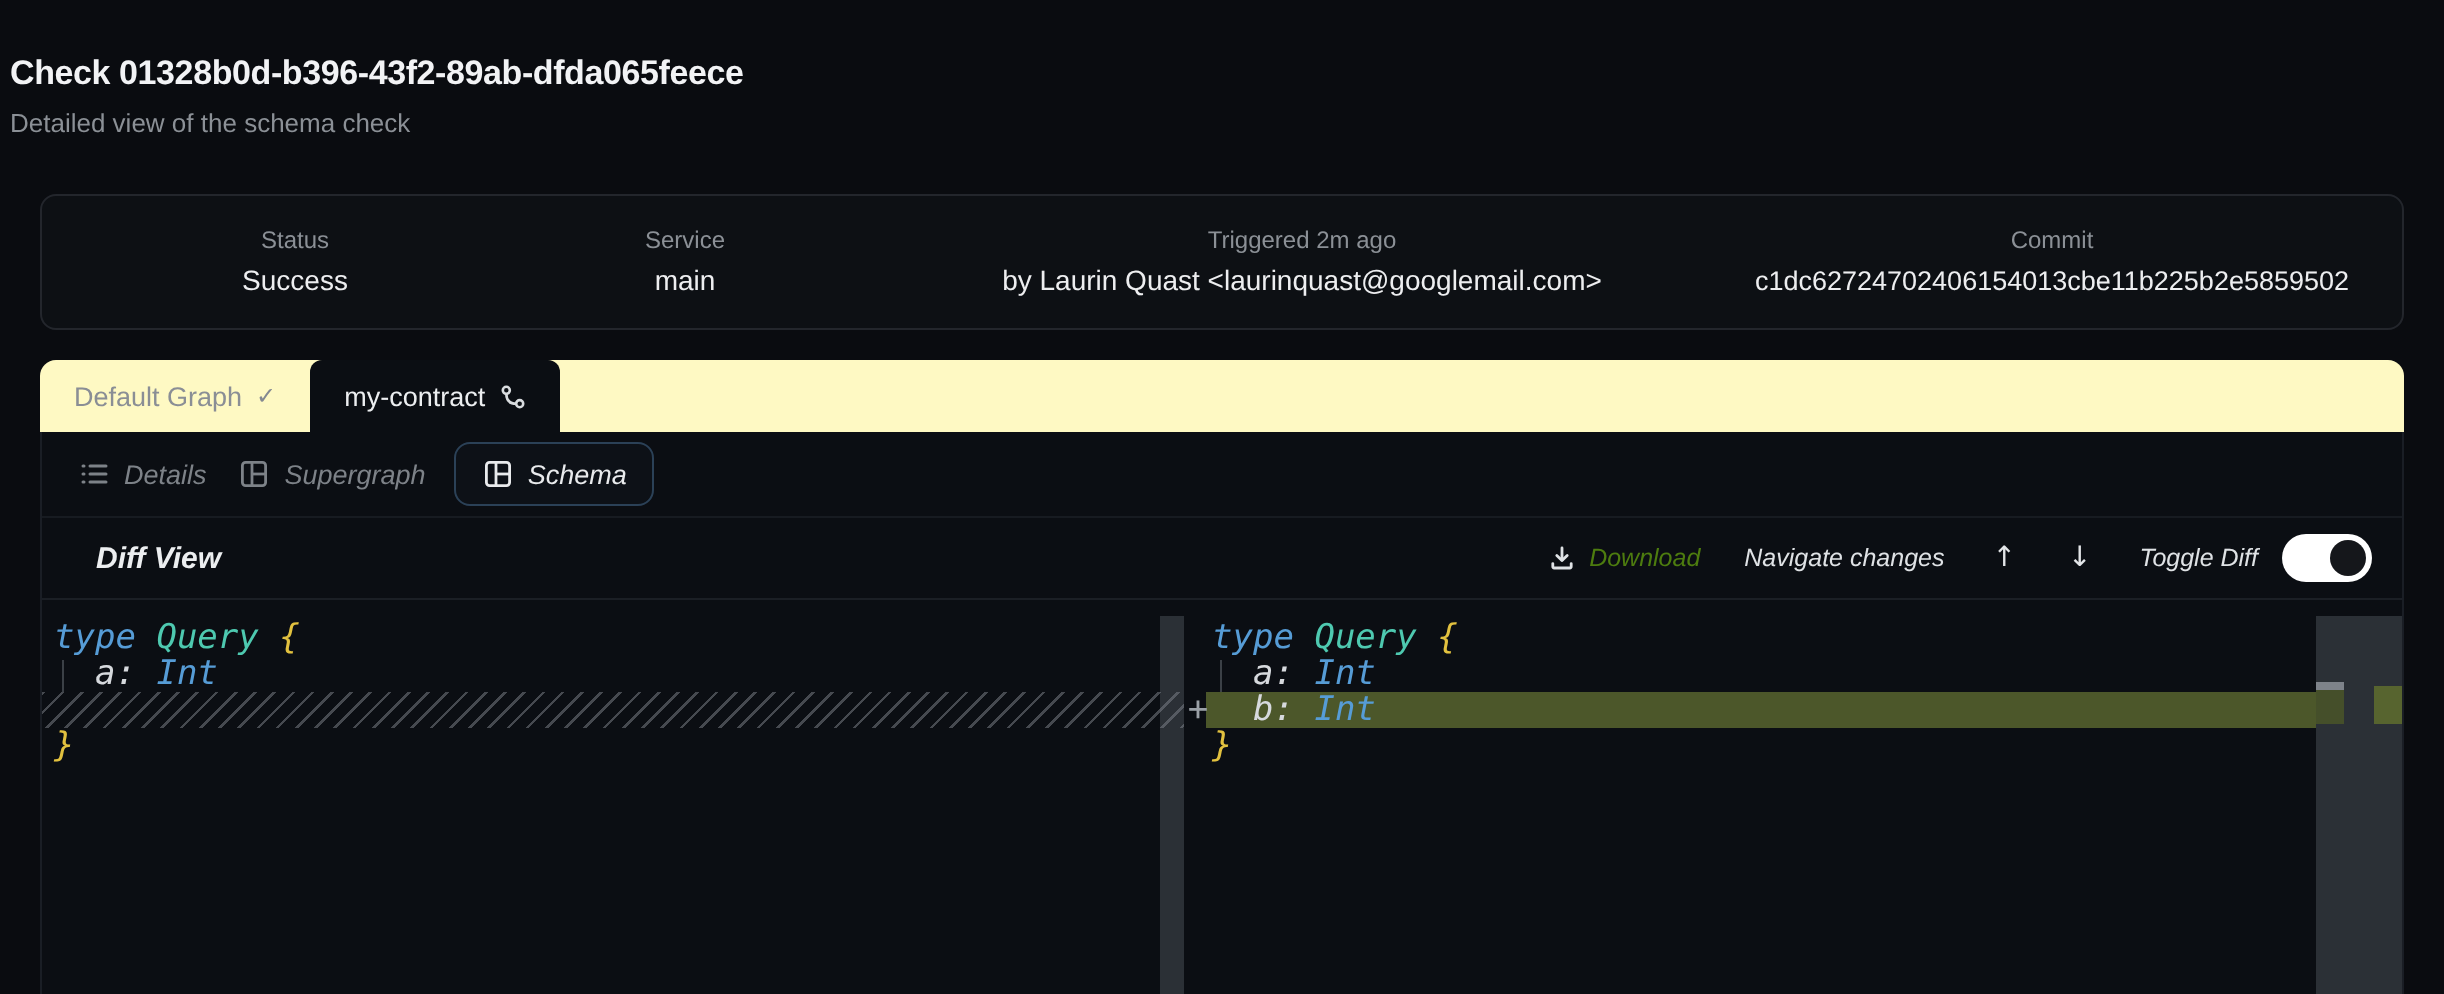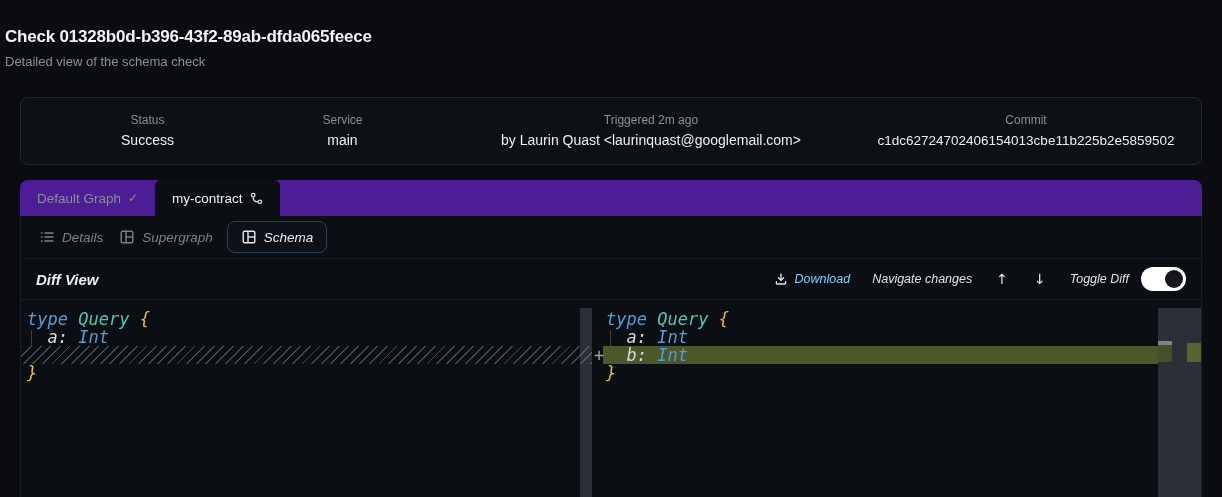--- a/index.html
+++ b/index.html
@@ -14,21 +14,21 @@
   
   .summary-card{box-sizing:border-box;margin:27px 20px 0 20px;height:68px;border:1px solid #23262c;
     border-radius:8px;background:#0d1014;display:flex;align-items:center;padding:0 20px;text-align:center;}
   .sum-col{display:flex;flex-direction:column;gap:5px;}
   .sum-col.c1{width:213px;} .sum-col.c2{width:177px;} .sum-col.c3{width:440px;} .sum-col.c4{flex:1;min-width:0;}
   .sum-label{font-size:12px;color:#8b9096;line-height:14px;}
   .sum-value{font-size:14px;font-weight:500;color:#edeef0;line-height:17px;white-space:nowrap;}
   .sum-col.c4 .sum-value{font-size:13.5px;}
 
   
-  .graph-tabs{position:absolute;left:20px;top:180px;width:1182px;height:36px;background:#4c1d95;
+  .graph-tabs{position:absolute;left:20px;top:180px;width:1182px;height:36px;background:#fef9c3;
     border-radius:8px 8px 0 0;display:flex;align-items:stretch;}
   .gtab{display:flex;align-items:center;gap:7px;padding:0 17px;font-size:13.5px;color:#8a8e95;cursor:default;}
   .gtab .gcheck{font-size:12px;color:#848991;}
   .gtab.active{background:#0b0e13;color:#eceef0;border-radius:6px 6px 0 0;font-weight:500;}
   .gtab.active svg{stroke:#d9dcdf;}
 
   
   .panel{position:absolute;left:20px;top:216px;width:1182px;height:281px;background:#0b0e13;
     border-left:1px solid #1a1e25;border-right:1px solid #1a1e25;box-sizing:border-box;font-style:italic;}
 
@@ -36,23 +36,23 @@
   .view-tabs{height:42px;display:flex;align-items:center;padding-left:16px;gap:12px;}
   .vtab{display:flex;align-items:center;gap:7px;font-size:13.5px;color:#7d8288;padding:0 2px;height:30px;}
   .vtab svg{stroke:#7d8288;}
   .vtab.active{border:1px solid #2b4157;border-radius:8px;background:#0d1117;color:#e9ebed;
     padding:0 13px;font-weight:500;}
   .vtab.active svg{stroke:#e9ebed;}
 
   
   .diff-toolbar{height:42px;box-sizing:border-box;border-top:1px solid #171b21;border-bottom:1px solid #1b1f25;
     display:flex;align-items:center;padding:0 15px;}
-  .diff-title{margin:0;font-size:15px;font-weight:700;color:#eceef0;}
+  .diff-title{margin:12px;font-size:15px;font-weight:700;color:#eceef0;}
   .toolbar-right{margin-left:auto;display:flex;align-items:center;gap:22px;}
-  .tool-item{display:flex;align-items:flex-start;gap:7px;font-size:12.5px;color:#7dd3fc;}
+  .tool-item{display:flex;align-items:flex-start;gap:7px;font-size:12.5px;color:#4d7c0f;}
   .tool-item svg{stroke:#dfe2e5;}
   .arrow-btn{font-size:14px;color:#e3e5e8;line-height:1;padding:2px 2px;font-family:"DejaVu Sans",sans-serif;}
   .nav-label{font-size:12.5px;color:#dfe2e5;}
   .switch{width:45px;height:24px;border-radius:12px;background:#ffffff;position:relative;margin-left:-10px;}
   .switch .thumb{position:absolute;top:3px;right:3px;width:18px;height:18px;border-radius:50%;background:#15171b;}
 
   
   .editor{position:relative;width:1180px;height:197px;overflow:hidden;
     font-family:"DejaVu Sans Mono","Liberation Mono",monospace;font-size:17px;}
   .pane{position:absolute;top:0;bottom:0;}

